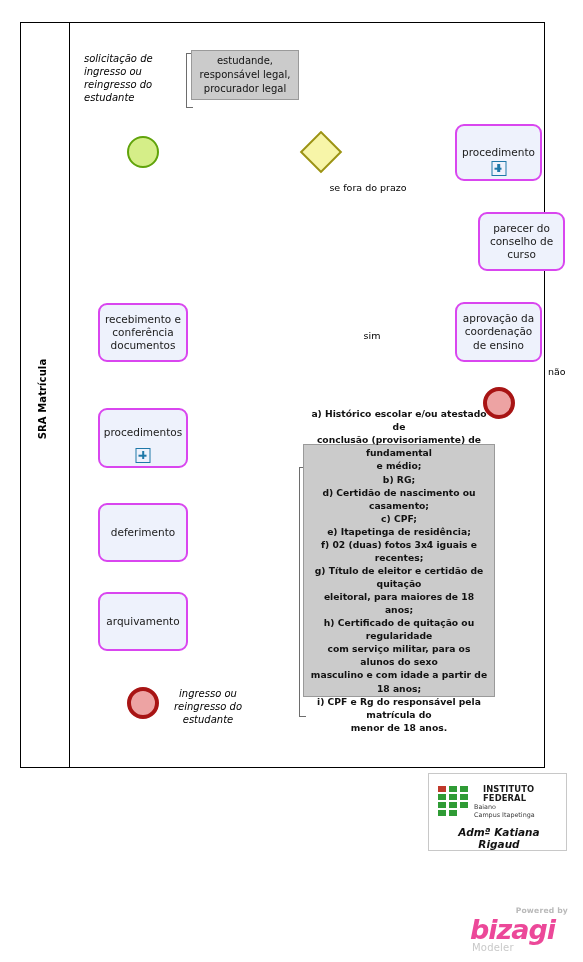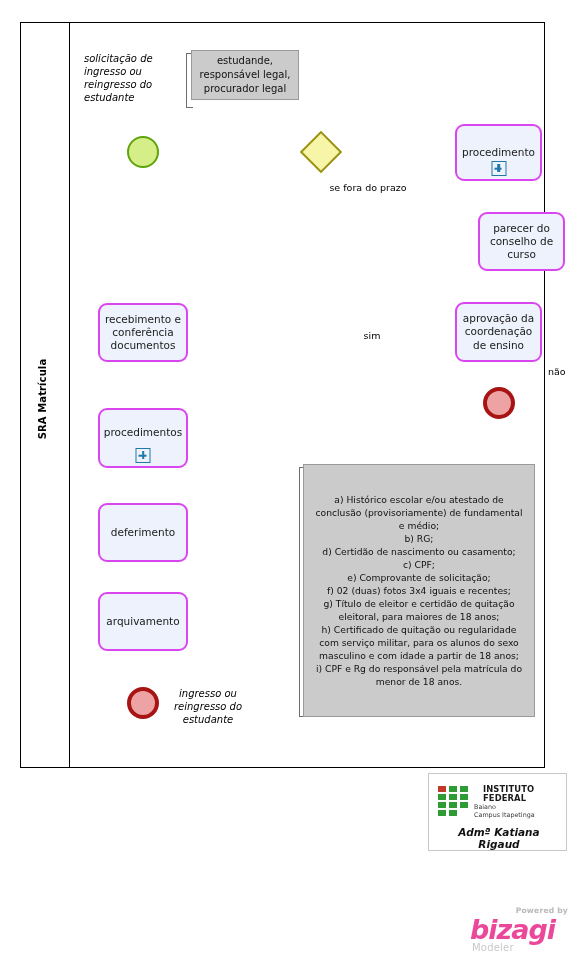--- a/index.html
+++ b/index.html
@@ -291,29 +291,29 @@
   </div>
 
   <div class="abs task" style="left:98px; top:592px; width:90px; height:59px;">
     <span class="task-label">arquivamento</span>
   </div>
 
   <div class="abs end-event" style="left:127px; top:687px; width:32px; height:32px;"></div>
   <div class="abs node-label" style="left:163px; top:687px; width:90px; text-align:center;">ingresso ou reingresso do estudante</div>
 
   <div class="abs annotation-bracket" style="left:299px; top:467px; width:7px; height:250px;"></div>
-  <div class="abs annotation-box" style="left:303px; top:464px; width:232px; height:253px;">
+  <div class="abs annotation-box" style="left:303px; top:444px; width:192px; height:253px;font-weight:bold;">
     <div class="doc-text">
       <div>a) Histórico escolar e/ou atestado de</div>
       <div>conclusão (provisoriamente) de fundamental</div>
       <div>e médio;</div>
       <div>b) RG;</div>
       <div>d) Certidão de nascimento ou casamento;</div>
       <div>c) CPF;</div>
-      <div>e) Comprovante de solicitação;</div>
+      <div>e) Itapetinga de residência;</div>
       <div>f) 02 (duas) fotos 3x4 iguais e recentes;</div>
       <div>g) Título de eleitor e certidão de quitação</div>
       <div>eleitoral, para maiores de 18 anos;</div>
       <div>h) Certificado de quitação ou regularidade</div>
       <div>com serviço militar, para os alunos do sexo</div>
       <div>masculino e com idade a partir de 18 anos;</div>
       <div>i) CPF e Rg do responsável pela matrícula do</div>
       <div>menor de 18 anos.</div>
     </div>
   </div>

